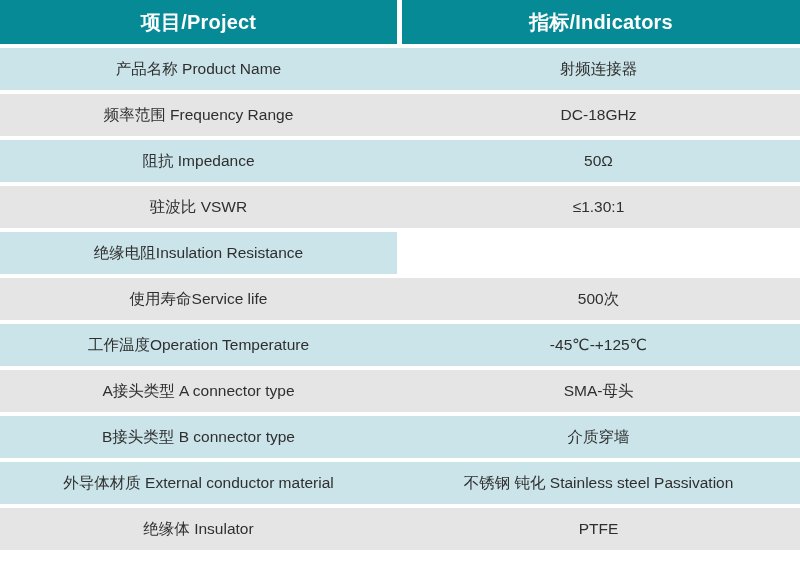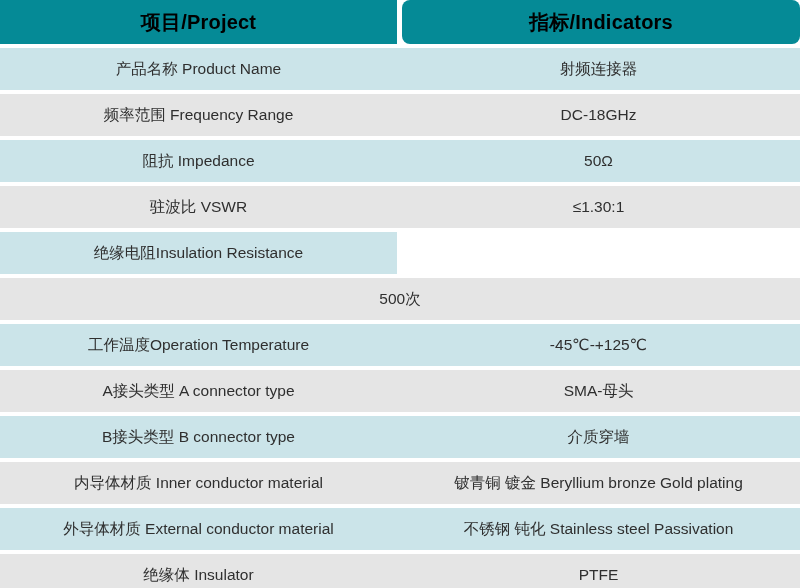--- a/index.html
+++ b/index.html
@@ -23,31 +23,31 @@
   }
 
   
   .spec-header {
     display: flex;
     column-gap: 5px;
     height: 44px;
   }
   .spec-header .hcell {
     background: #058a96;
-    color: #000000;
+    color: #ffffff;
     font-size: 20px;
     font-weight: bold;
     display: flex;
     align-items: center;
     justify-content: center;
     letter-spacing: 0.2px;
     line-height: 1;
   }
   .hcell.col-project { width: 397px; }
-  .hcell.col-indicator { flex: 1 1 auto; border-radius: 8px; }
+  .hcell.col-indicator { flex: 1 1 auto; }
 
   
   .spec-row {
     display: flex;
     height: 42px;
   }
   .spec-row .cell {
     display: flex;
     align-items: center;
     justify-content: center;
@@ -92,42 +92,39 @@
   <div class="spec-row plain">
     <div class="cell col-project">驻波比 VSWR</div>
     <div class="cell col-indicator">≤1.30:1</div>
   </div>
 
   <div class="spec-row tint">
     <div class="cell col-project">绝缘电阻Insulation Resistance</div>
   </div>
 
   <div class="spec-row plain">
+    <div class="cell col-project">使用寿命Service life</div>
     <div class="cell col-indicator">500次</div>
   </div>
 
   <div class="spec-row tint">
     <div class="cell col-project">工作温度Operation Temperature</div>
     <div class="cell col-indicator">-45℃-+125℃</div>
   </div>
 
   <div class="spec-row plain">
     <div class="cell col-project">A接头类型 A connector type</div>
     <div class="cell col-indicator">SMA-母头</div>
   </div>
 
   <div class="spec-row tint">
     <div class="cell col-project">B接头类型 B connector type</div>
     <div class="cell col-indicator">介质穿墙</div>
   </div>
 
-  <div class="spec-row plain">
-    <div class="cell col-project">内导体材质 Inner conductor material</div>
-    <div class="cell col-indicator">铍青铜 镀金 Beryllium bronze Gold plating</div>
-  </div>
 
   <div class="spec-row tint">
     <div class="cell col-project">外导体材质 External conductor material</div>
     <div class="cell col-indicator">不锈钢 钝化 Stainless steel Passivation</div>
   </div>
 
   <div class="spec-row plain">
     <div class="cell col-project">绝缘体 Insulator</div>
     <div class="cell col-indicator">PTFE</div>
   </div>

